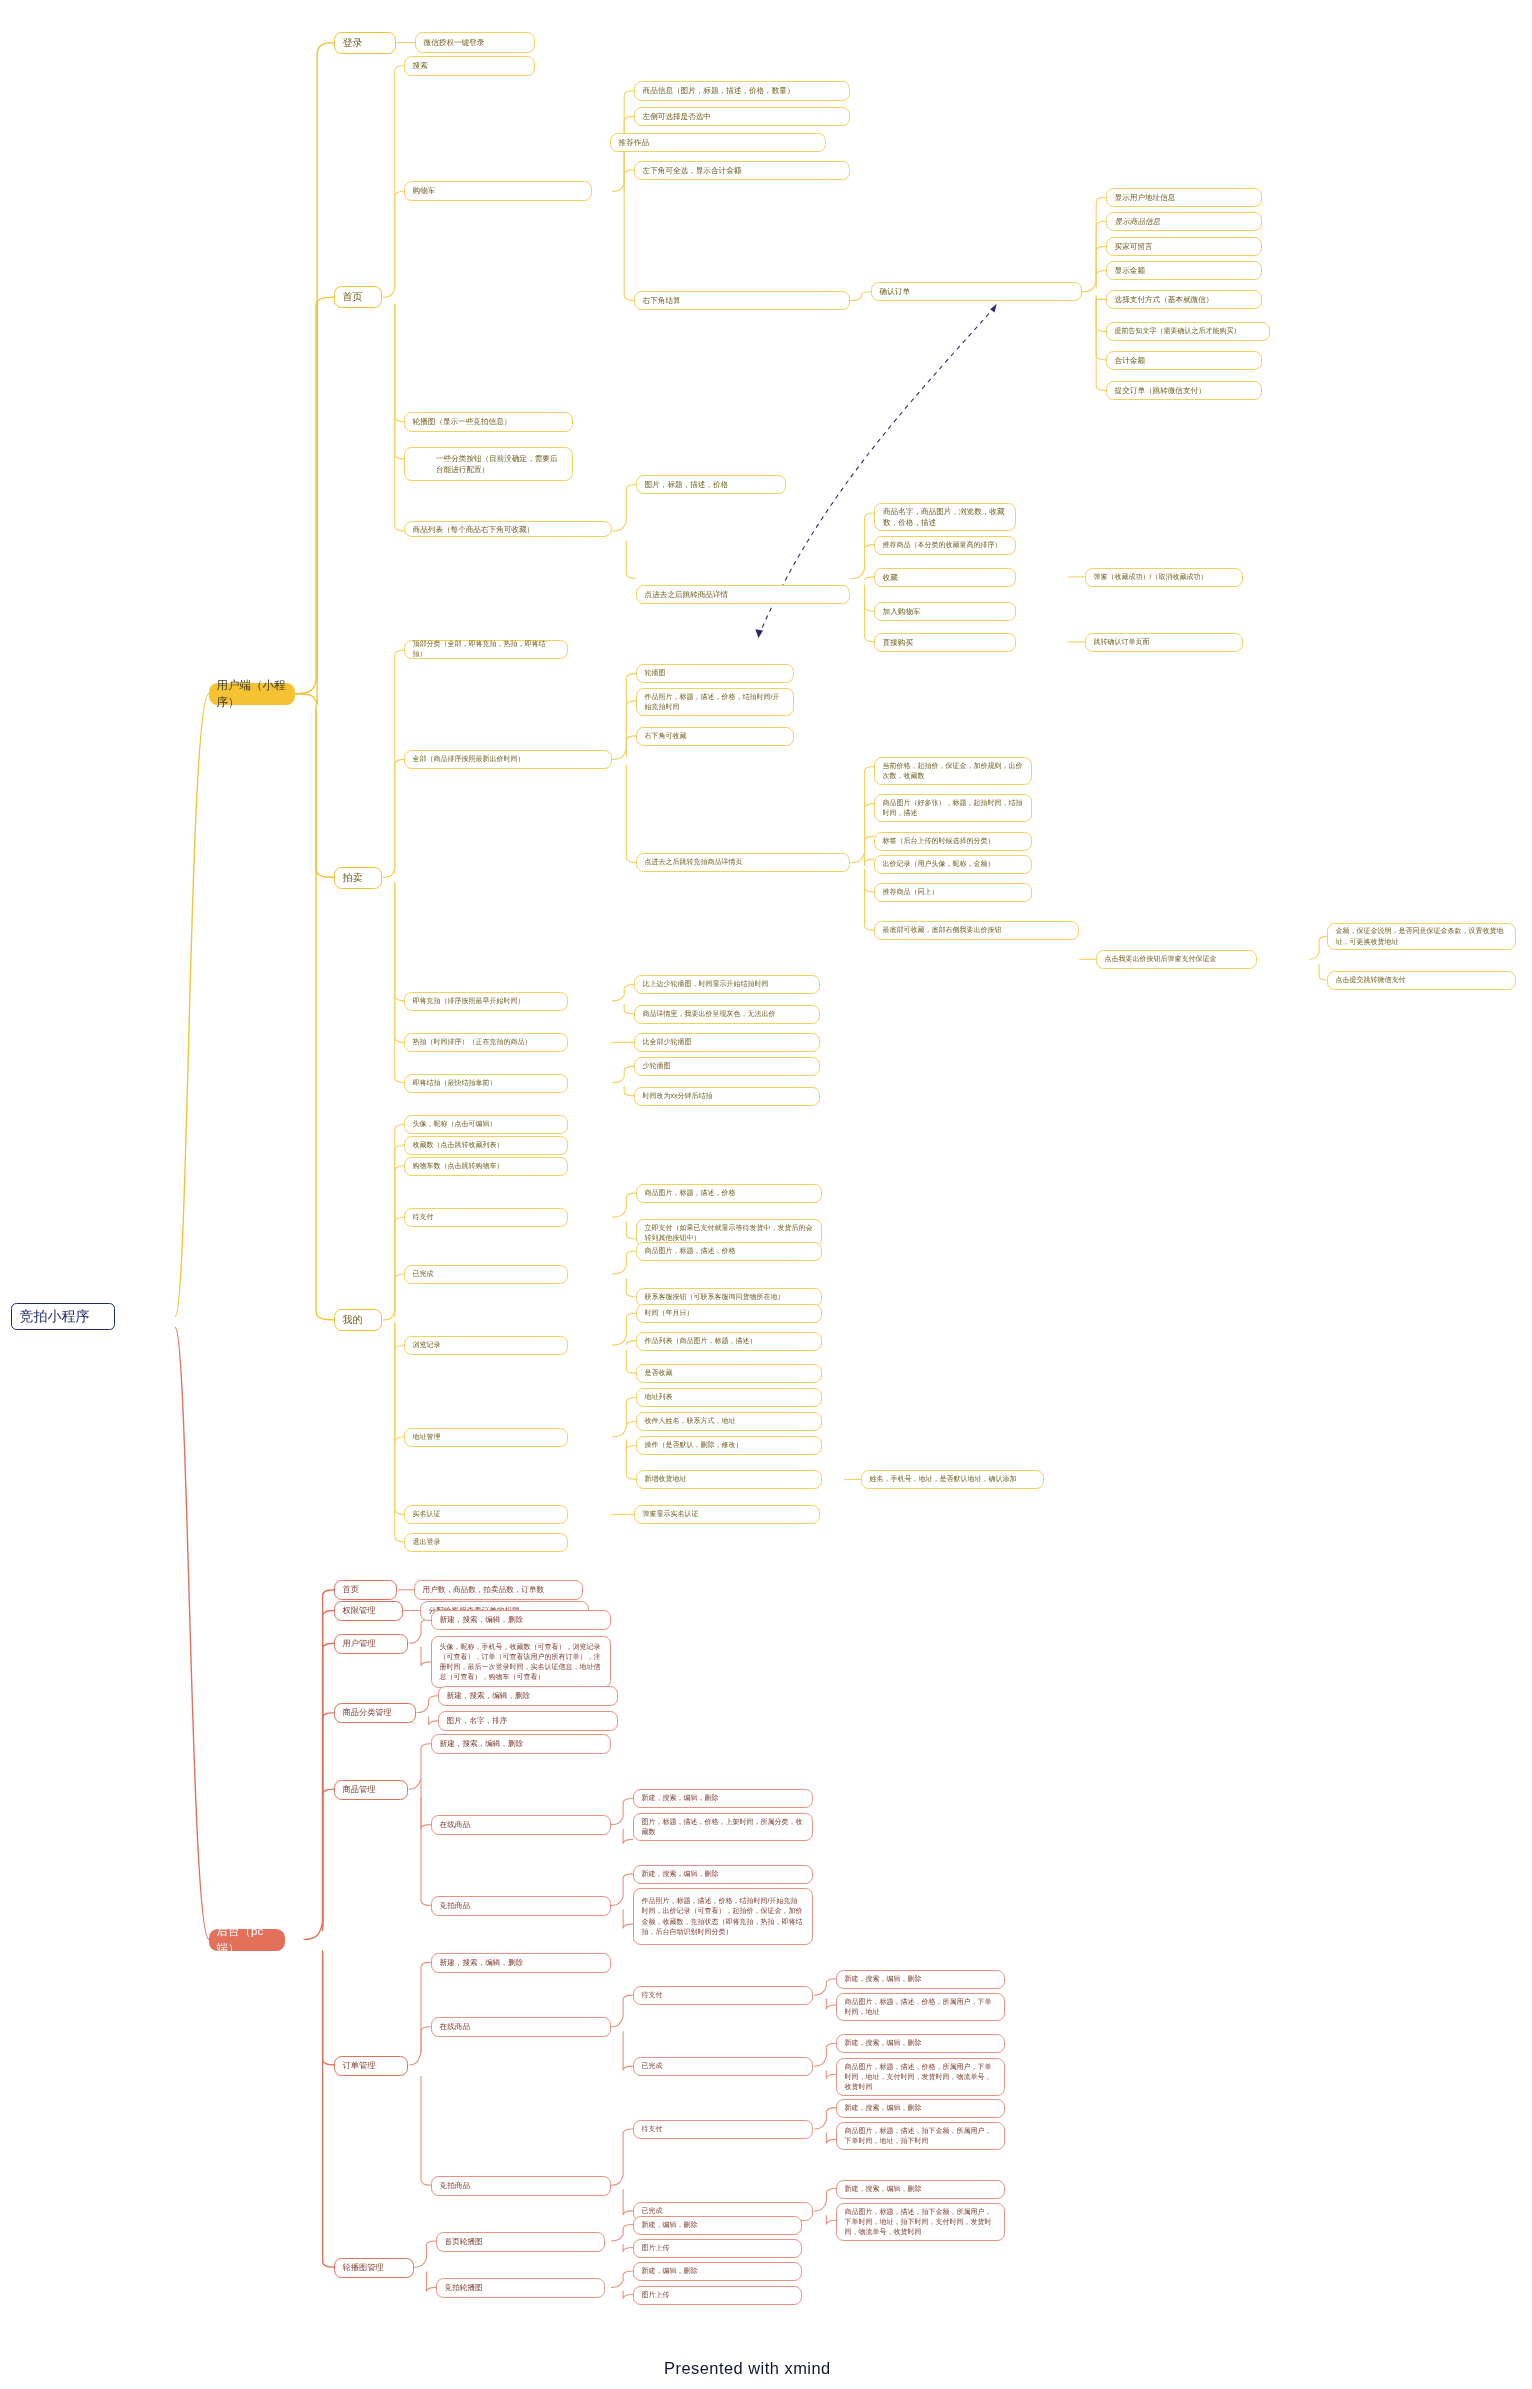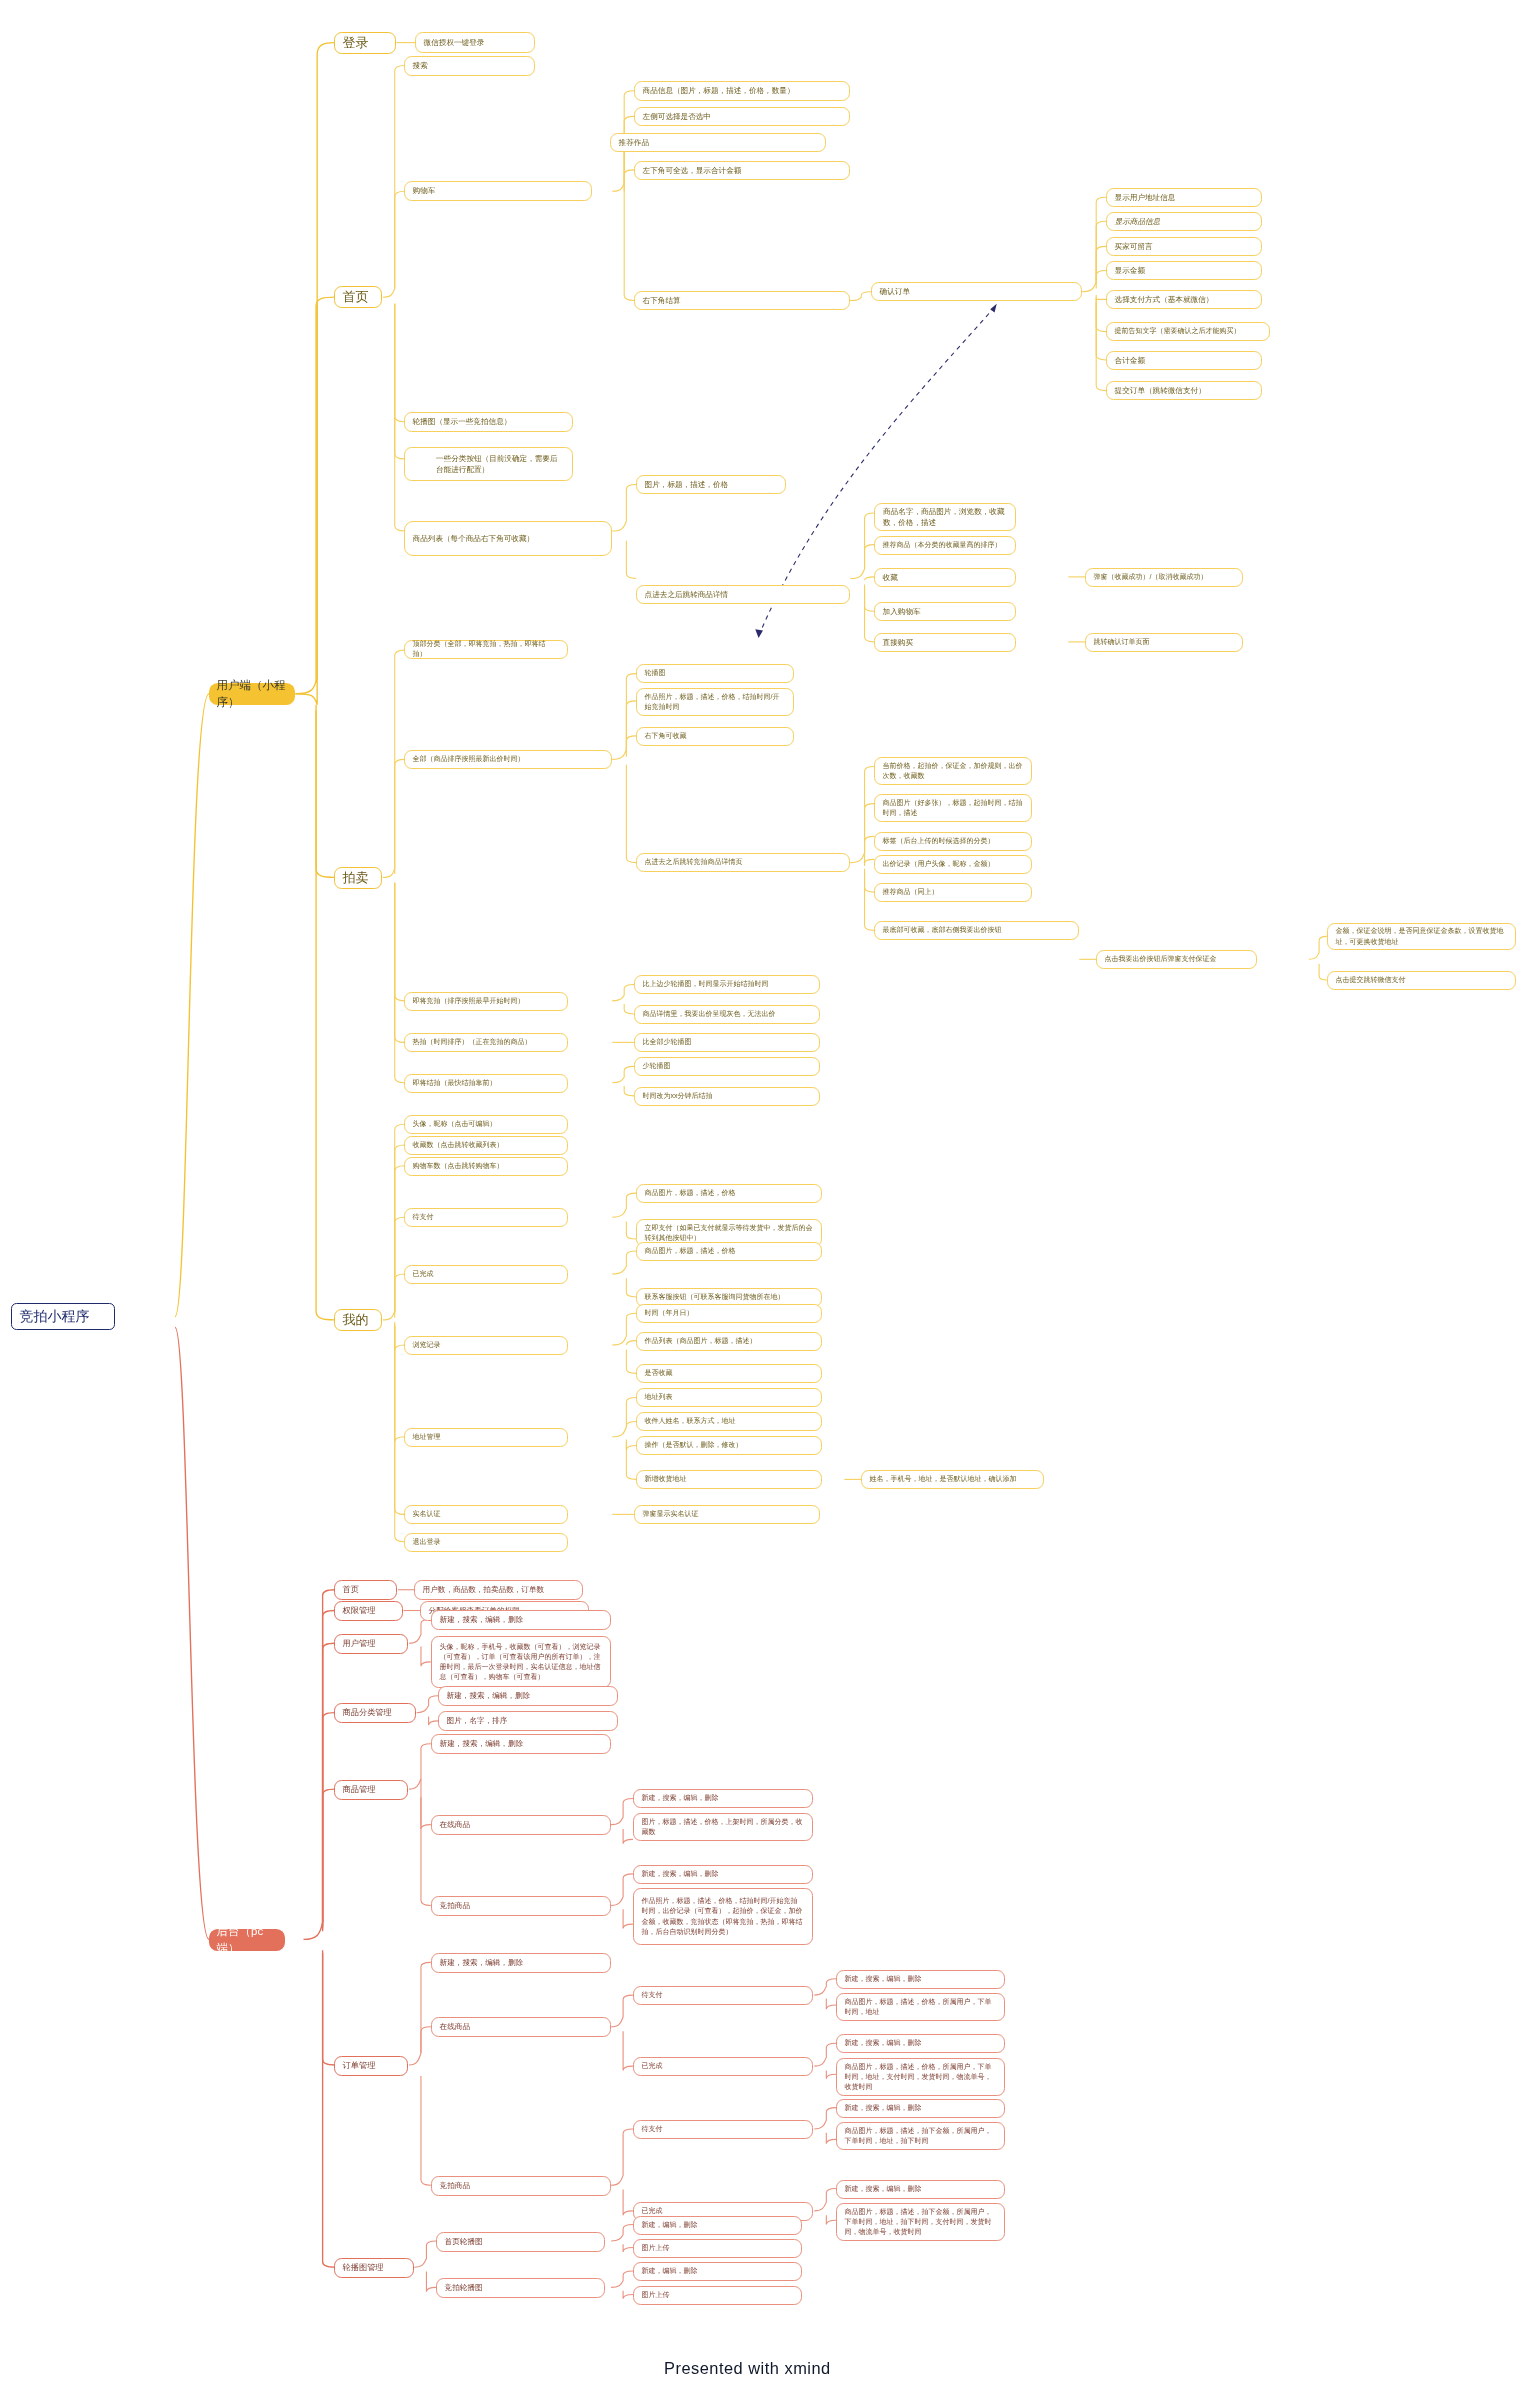--- a/index.html
+++ b/index.html
@@ -39,21 +39,21 @@
   
   .y{border:1.4px solid #f3c234;color:#6b5a18;}
   .y2{border:1.1px solid #f6cf5c;color:#6b5a18;}
   
   .r{border:1.4px solid #e2705a;color:#7a392c;}
   .r2{border:1.1px solid #e9907e;color:#7a392c;}
 
   .fs13{font-size:7px;}
   .fs14{font-size:7.6px;}
   .fs15{font-size:8.2px;}
-  .fs16{font-size:13px;justify-content:flex-end;}
+  .fs16{font-size:10px;justify-content:flex-end;}
 
   .wm{
     position:absolute;left:664px;top:2359px;
     font-size:16.4px;color:#0f172a;letter-spacing:0.5px;
     font-family:"Liberation Sans","DejaVu Sans",sans-serif;
   }
 </style>
 </head>
 <body>
 
@@ -273,21 +273,21 @@
   </div>
   <div class="node y2 fs14" style="left:404px;top:181px;width:188px;height:19.7px;">
     <span>购物车</span>
   </div>
   <div class="node y2 fs14" style="left:404px;top:412px;width:169px;height:19.7px;">
     <span>轮播图（显示一些竞拍信息）</span>
   </div>
   <div class="node y2 fs14" style="left:404px;top:447px;width:169px;height:34px;padding-left:31px;">
     <span>一些分类按钮（目前没确定，需要后台能进行配置）</span>
   </div>
-  <div class="node y2 fs14" style="left:404px;top:521px;width:208px;height:35px;border-radius:9px;">
+  <div class="node y2 fs14" style="left:404px;top:521px;width:208px;height:16px;border-radius:9px;">
     <span>商品列表（每个商品右下角可收藏）</span>
   </div>
 
   <div class="node y2 fs14" style="left:634px;top:81px;width:216px;height:19.7px;">
     <span>商品信息（图片，标题，描述，价格，数量）</span>
   </div>
   <div class="node y2 fs14" style="left:634px;top:107px;width:216px;height:18.6px;">
     <span>左侧可选择是否选中</span>
   </div>
   <div class="node y2 fs14" style="left:610px;top:133px;width:216px;height:18.6px;">

